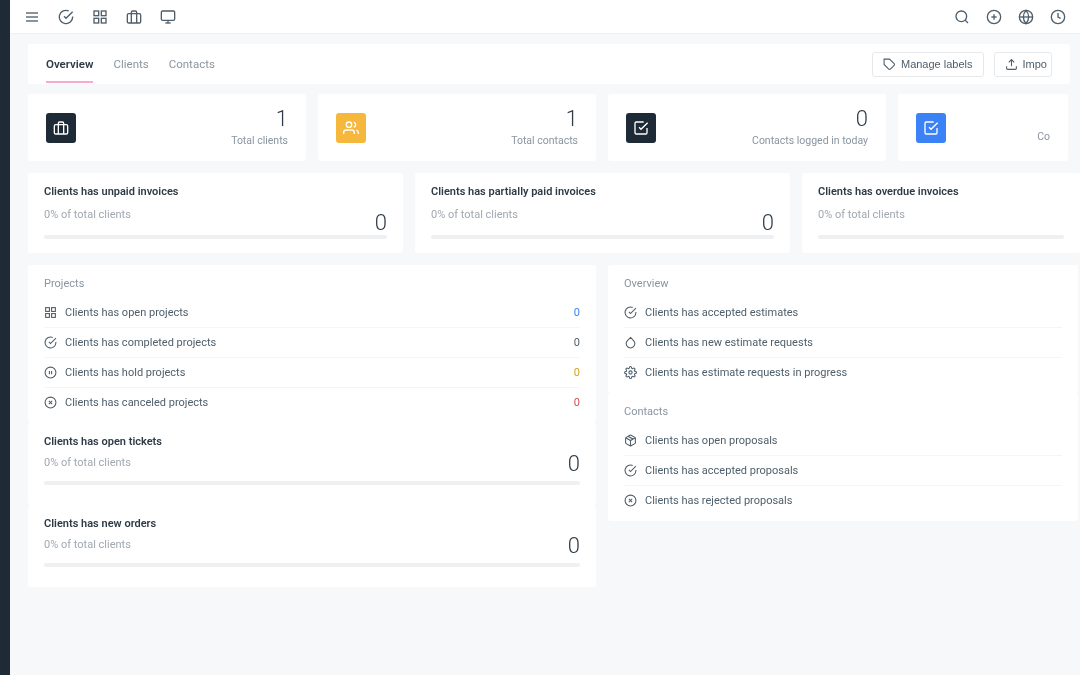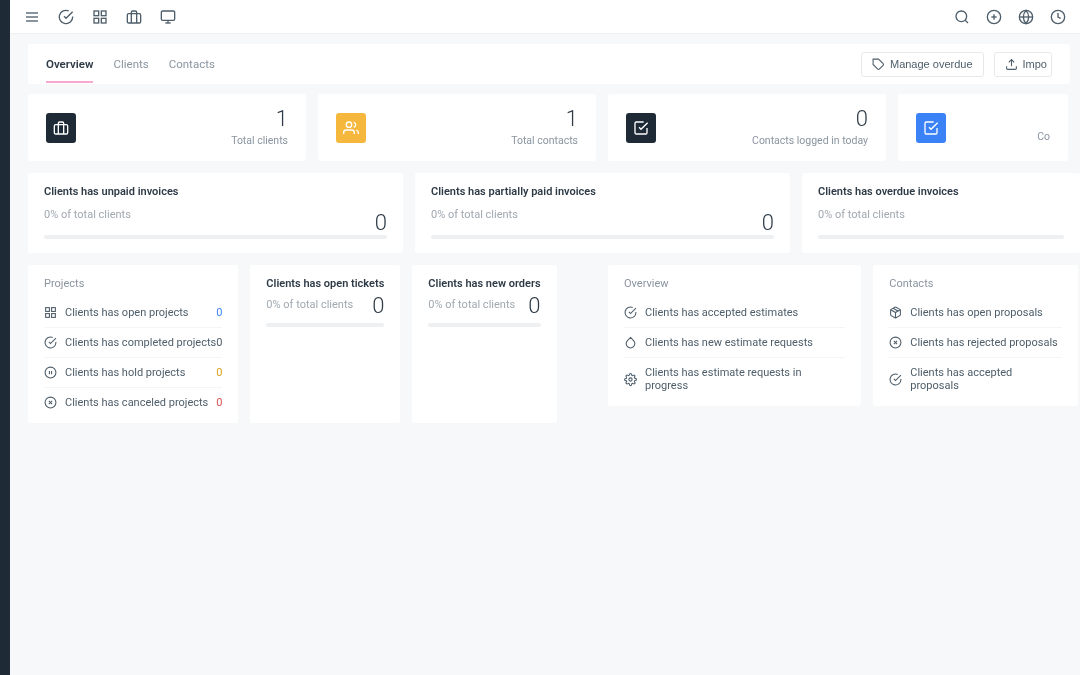--- a/index.html
+++ b/index.html
@@ -104,21 +104,21 @@
   .pct-card.cut { flex: 0 0 278px; overflow: hidden; }
   .pct-title { font-size: 11px; font-weight: 600; color: #2e3b47; margin-bottom: 10px; }
   .pct-sub { font-size: 11px; color: #a0a8b0; }
   .pct-num {
     position: absolute; right: 16px; bottom: 18px;
     font-size: 22px; font-weight: 300; color: #2e3b47;
   }
   .pct-bar { height: 4px; background: #eef0f2; border-radius: 2px; margin-top: 14px; }
 
   .two-col { display: flex; gap: 12px; align-items: flex-start; }
-  .col { display: flex; flex-direction: row; gap: 12px; flex: 0 0 568px; }
+  .col { display: flex; flex-direction: column; flex: 0 0 568px; }
   .col.right { flex: 0 0 470px; }
 
   .panel {
     background: #fff; border-radius: 3px;
     padding: 12px 16px 6px 16px;
   }
   .panel-title { font-size: 11px; color: #8a95a0; margin-bottom: 8px; }
   .panel-title.bold { font-weight: 600; color: #2e3b47; }
   .panel .pct-sub { margin-bottom: 0; }
   .panel .pct-bar { margin-top: 12px; margin-bottom: 6px; }
@@ -219,21 +219,21 @@
           <div class="tab active">Overview</div>
           <div class="tab">Clients</div>
           <div class="tab">Contacts</div>
         </div>
         <div class="tabs-actions">
           <button class="btn-plain">
             <svg viewBox="0 0 24 24">
                 <path d="M20.59 13.41l-7.17 7.17a2 2 0 0 1-2.83 0L2 12V2h10l8.59 8.59a2 2 0 0 1 0 2.82z"></path>
                 <line x1="7" y1="7" x2="7.01" y2="7"></line>
               </svg>
-            <span>Manage overdue</span>
+            <span>Manage labels</span>
           </button>
           <button class="btn-plain" style="padding-right:4px;">
             <svg viewBox="0 0 24 24">
                 <path d="M21 15v4a2 2 0 0 1-2 2H5a2 2 0 0 1-2-2v-4"></path>
                 <polyline points="17 8 12 3 7 8"></polyline>
                 <line x1="12" y1="3" x2="12" y2="15"></line>
               </svg>
             <span>Impo</span>
           </button>
         </div>
@@ -408,32 +408,32 @@
                   <svg viewBox="0 0 24 24">
                       <line x1="16.5" y1="9.4" x2="7.5" y2="4.21"></line>
                       <path d="M21 16V8a2 2 0 0 0-1-1.73l-7-4a2 2 0 0 0-2 0l-7 4A2 2 0 0 0 3 8v8a2 2 0 0 0 1 1.73l7 4a2 2 0 0 0 2 0l7-4A2 2 0 0 0 21 16z"></path>
                       <polyline points="3.27 6.96 12 12.01 20.73 6.96"></polyline>
                       <line x1="12" y1="22.08" x2="12" y2="12"></line>
                     </svg>
                   <span>Clients has open proposals</span>
                 </div>
                 <div class="row">
                   <svg viewBox="0 0 24 24">
+                      <path d="M22 11.08V12a10 10 0 1 1-5.93-9.14"></path>
+                      <polyline points="22 4 12 14.01 9 11.01"></polyline>
+                    </svg>
+                  <span>Clients has accepted proposals</span>
+                </div>
+                <div class="row">
+                  <svg viewBox="0 0 24 24">
                       <circle cx="12" cy="12" r="10"></circle>
                       <line x1="15" y1="9" x2="9" y2="15"></line>
                       <line x1="9" y1="9" x2="15" y2="15"></line>
                     </svg>
                   <span>Clients has rejected proposals</span>
-                </div>
-                <div class="row">
-                  <svg viewBox="0 0 24 24">
-                      <path d="M22 11.08V12a10 10 0 1 1-5.93-9.14"></path>
-                      <polyline points="22 4 12 14.01 9 11.01"></polyline>
-                    </svg>
-                  <span>Clients has accepted proposals</span>
                 </div>
               </div>
             </div>
           </div>
         </div>
       </div>
     </div>
   </div>
 </div>
 

